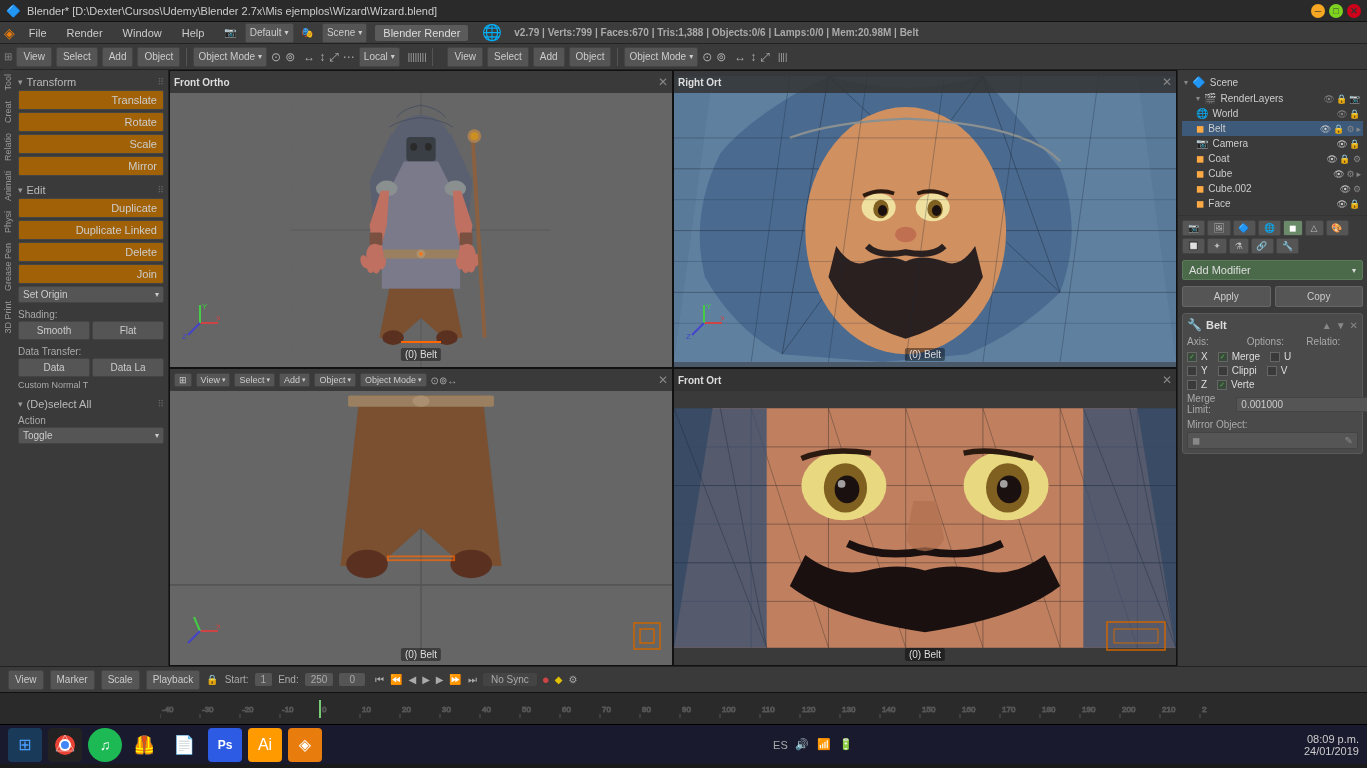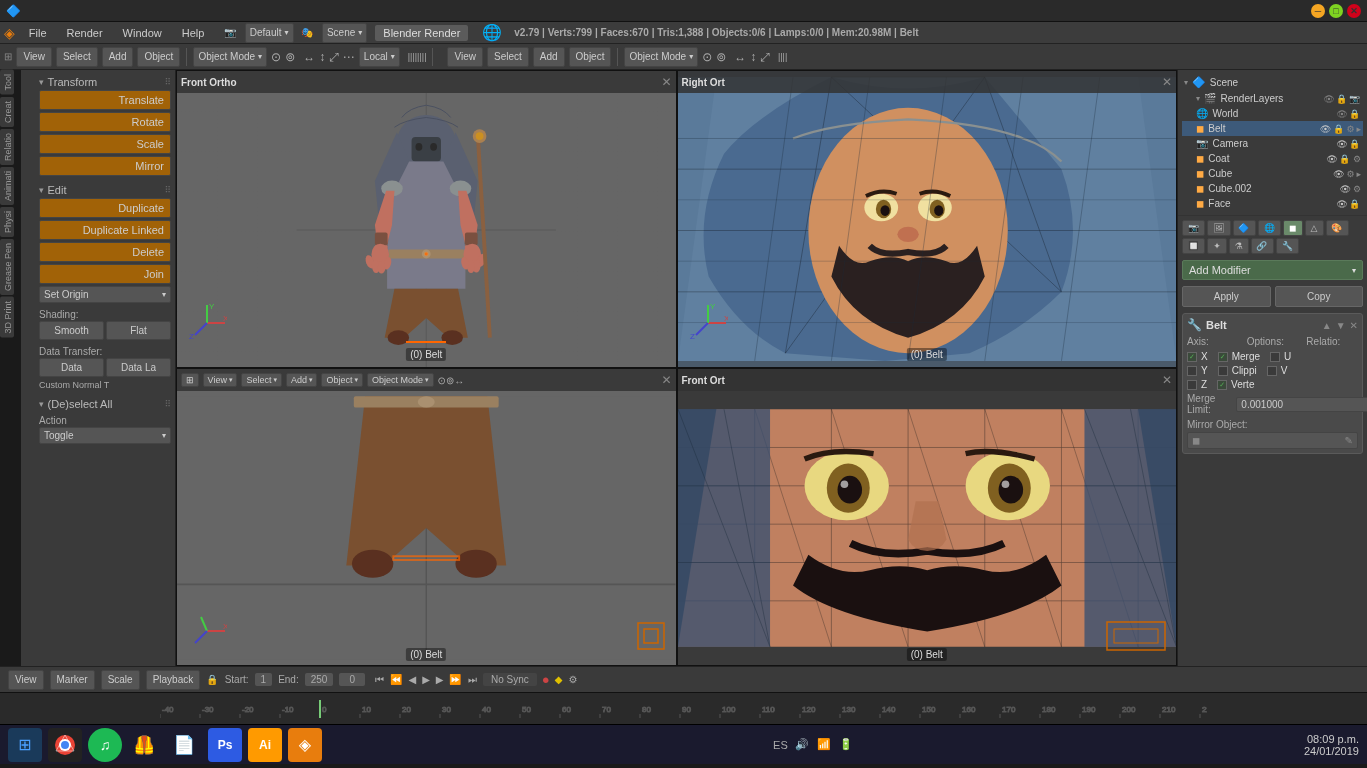--- a/index.html
+++ b/index.html
@@ -75,27 +75,26 @@
     .tb-dropdown::after { content: '▾'; font-size: 8px; }
 
     
     .main-layout {
       display: flex;
       height: calc(768px - 22px - 22px - 26px - 26px - 30px);
     }
 
     
     .left-sidebar {
-      width: 155px;
+      width: 169px;
       background: #3a3a3a;
       border-right: 1px solid #222;
       overflow-y: auto;
       padding: 4px;
       flex-shrink: 0;
-      margin-left: 21px;
     }
     .sidebar-section-header {
       display: flex;
       align-items: center;
       gap: 4px;
       color: #bbb;
       font-size: 11px;
       padding: 2px 0;
       cursor: pointer;
     }
@@ -394,20 +393,21 @@
         linear-gradient(90deg, rgba(100,100,100,0.15) 1px, transparent 1px);
       background-size: 40px 40px;
       pointer-events: none;
     }
   </style>
 </head>
 <body>
 
 <div class="title-bar">
   <span style="font-size:12px; margin-right:6px;">🔷</span>
+  <span style="flex:1; font-size:11px; color:#ccc;">Blender*  [D:\Dexter\Cursos\Udemy\Blender 2.7x\Mis ejemplos\Wizard\Wizard.blend]</span>
   <div class="win-controls">
     <button class="win-btn min">─</button>
     <button class="win-btn max">□</button>
     <button class="win-btn close">✕</button>
   </div>
 </div>
 
 <div class="menu-bar">
   <span style="font-size:14px; color:#e87d0d;">◈</span>
   <span class="menu-item">File</span>
@@ -1066,21 +1066,21 @@
   <div class="taskbar-app">
     <span style="font-size:18px;">🦺</span>
   </div>
   <div class="taskbar-app">
     <span style="font-size:18px;">📄</span>
   </div>
   <div class="taskbar-app" style="background:#2d5be3;">
     <span style="color:#fff; font-size:12px; font-weight:bold;">Ps</span>
   </div>
   <div class="taskbar-app" style="background:#ff9a00;">
-    <span style="color:#fff; font-size:12px; font-weight:bold;">Ai</span>
+    <span style="color:#fff; font-size:16px; font-weight:normal;">Ai</span>
   </div>
   <div class="taskbar-app" style="background:#e87d0d;">
     <span style="color:#fff; font-size:16px;">◈</span>
   </div>
   <div class="taskbar-icons" style="margin-left:auto;">
     <span>ES</span>
     <span>🔊</span>
     <span>📶</span>
     <span>🔋</span>
   </div>

